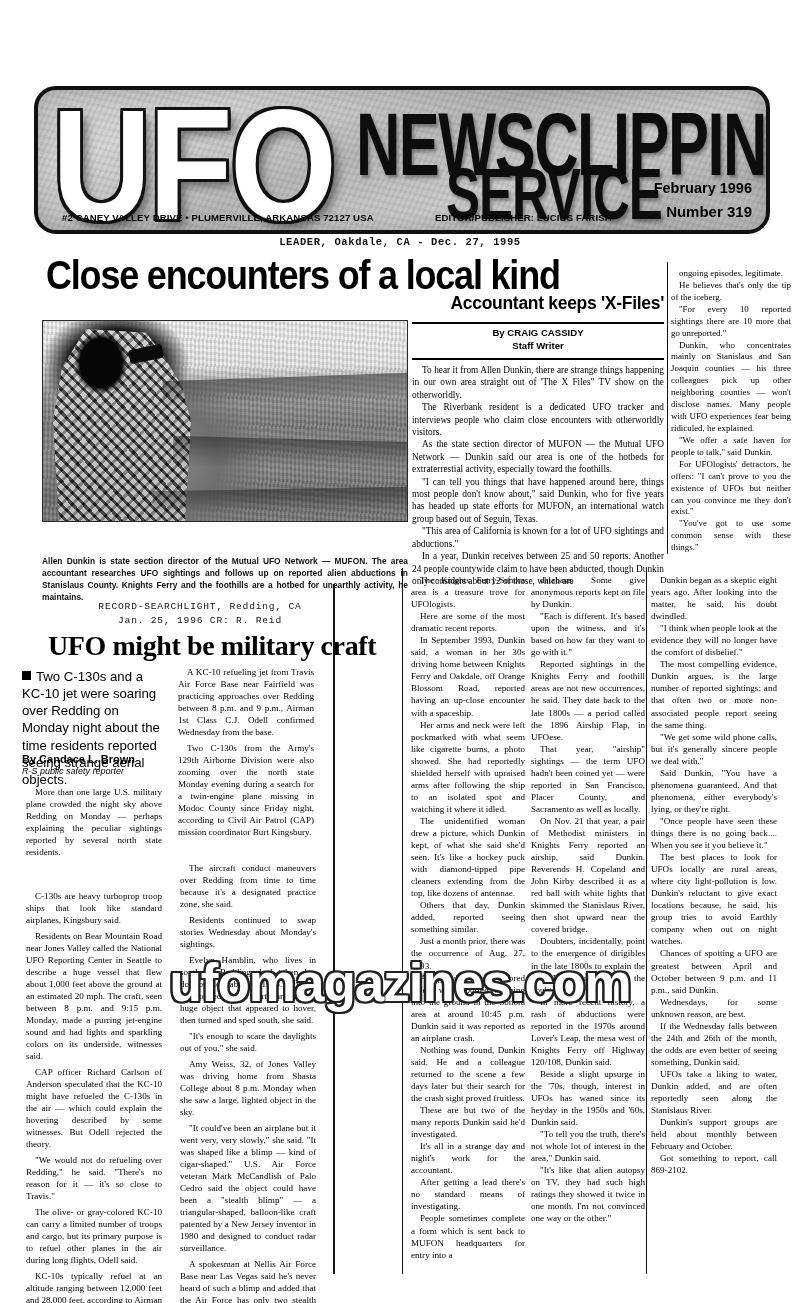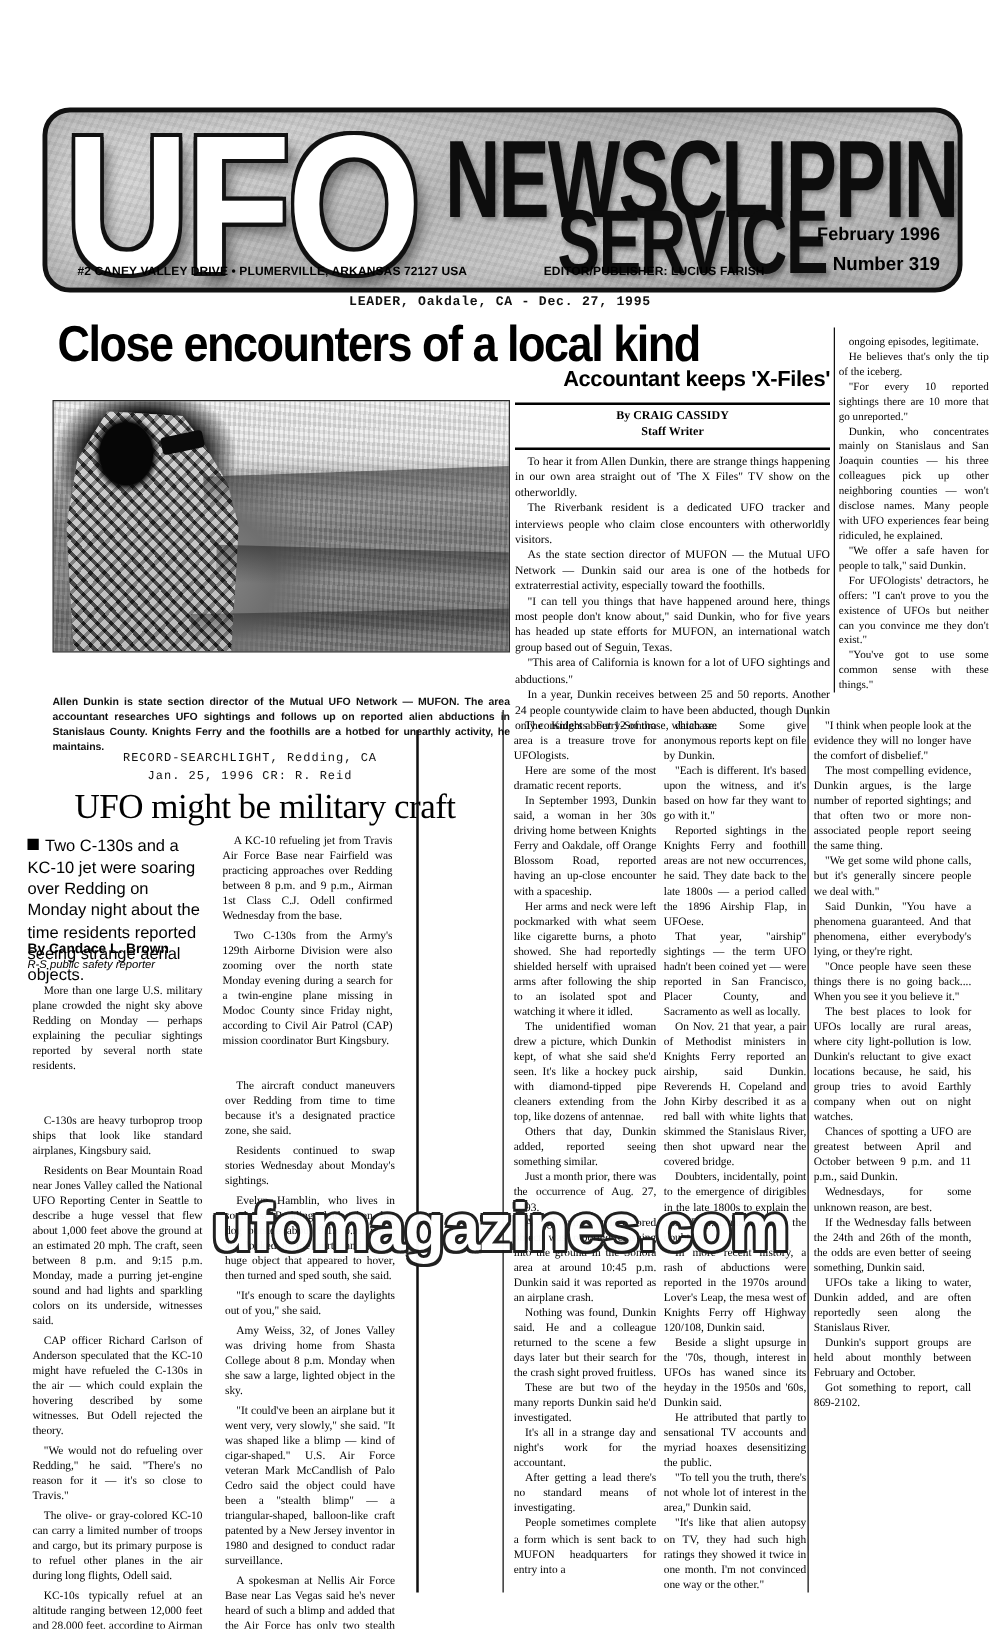--- a/index.html
+++ b/index.html
@@ -152,21 +152,21 @@
     position:absolute;left:412px;top:293px;width:252px;
     text-align:right;
     font-family:"Liberation Sans", sans-serif;
     font-weight:700;font-size:17.5px;letter-spacing:-.3px;color:#000;
   }
   .byline-rule{
     position:absolute;left:412px;top:322px;width:252px;height:2px;background:#000;
   }
   .byline-1{
     position:absolute;left:412px;top:327px;width:252px;text-align:center;
-    font-family:Liberation Serif, serif;
+    font-family:Liberation Sans, sans-serif;
     font-weight:700;font-size:9.6px;line-height:1.35;color:#000;
   }
   .byline-rule2{
     position:absolute;left:412px;top:358px;width:252px;height:1.5px;background:#000;
   }
 
   .col-a1-wide{
     position:absolute;left:412px;top:364px;width:252px;
     font-size:9.3px;line-height:1.335;text-align:justify;
     text-indent:10px;
@@ -188,21 +188,21 @@
     font-size:9.6px;letter-spacing:.8px;color:#111;
   }
   .src-line-2b{
     position:absolute;left:20px;top:615px;width:360px;text-align:center;
     font-family:"Liberation Mono", monospace;
     font-size:9.6px;letter-spacing:.8px;color:#111;
   }
   .headline-2{
     position:absolute;left:22px;top:630px;width:380px;
     font-family:"Liberation Serif", serif;
-    font-weight:400;font-size:28px;letter-spacing:-.4px;color:#000;
+    font-weight:700;font-size:28px;letter-spacing:-.4px;color:#000;
     text-align:center;
   }
   .deck-2{
     position:absolute;left:22px;top:668px;width:142px;
     font-family:"Liberation Sans", sans-serif;
     font-size:13.2px;line-height:1.3;color:#000;
   }
   .deck-2 .sq{
     display:inline-block;width:9px;height:9px;background:#000;margin-right:5px;
     vertical-align:1px;
@@ -364,25 +364,25 @@
     </div>
   <div class="lc lc2" id="lc2">
       <p>database. Some give anonymous reports kept on file by Dunkin.</p>
       <p>"Each is different. It's based upon the witness, and it's based on how far they want to go with it."</p>
       <p>Reported sightings in the Knights Ferry and foothill areas are not new occurrences, he said. They date back to the late 1800s — a period called the 1896 Airship Flap, in UFOese.</p>
       <p>That year, "airship" sightings — the term UFO hadn't been coined yet — were reported in San Francisco, Placer County, and Sacramento as well as locally.</p>
       <p>On Nov. 21 that year, a pair of Methodist ministers in Knights Ferry reported an airship, said Dunkin. Reverends H. Copeland and John Kirby described it as a red ball with white lights that skimmed the Stanislaus River, then shot upward near the covered bridge.</p>
       <p>Doubters, incidentally, point to the emergence of dirigibles in the late 1800s to explain the 1896 Flap. Dunkin doubts the doubters.</p>
       <p>In more recent history, a rash of abductions were reported in the 1970s around Lover's Leap, the mesa west of Knights Ferry off Highway 120/108, Dunkin said.</p>
       <p>Beside a slight upsurge in the '70s, though, interest in UFOs has waned since its heyday in the 1950s and '60s, Dunkin said.</p>
-      <p>He attributed that partly to sensational TV accounts and myriad hoaxes desensitizing the public.</p>
       <p>"To tell you the truth, there's not whole lot of interest in the area," Dunkin said.</p>
       <p>"It's like that alien autopsy on TV, they had such high ratings they showed it twice in one month. I'm not convinced one way or the other."</p>
     </div>
   <div class="lc lc3" id="lc3">
+      <p>Dunkin began as a skeptic eight years ago. After looking into the matter, he said, his doubt dwindled.</p>
       <p>"I think when people look at the evidence they will no longer have the comfort of disbelief."</p>
       <p>The most compelling evidence, Dunkin argues, is the large number of reported sightings; and that often two or more non-associated people report seeing the same thing.</p>
       <p>"We get some wild phone calls, but it's generally sincere people we deal with."</p>
       <p>Said Dunkin, "You have a phenomena guaranteed. And that phenomena, either everybody's lying, or they're right.</p>
       <p>"Once people have seen these things there is no going back.... When you see it you believe it."</p>
       <p>The best places to look for UFOs locally are rural areas, where city light-pollution is low. Dunkin's reluctant to give exact locations because, he said, his group tries to avoid Earthly company when out on night watches.</p>
       <p>Chances of spotting a UFO are greatest between April and October between 9 p.m. and 11 p.m., said Dunkin.</p>
       <p>Wednesdays, for some unknown reason, are best.</p>
       <p>If the Wednesday falls between the 24th and 26th of the month, the odds are even better of seeing something, Dunkin said.</p>
       <p>UFOs take a liking to water, Dunkin added, and are often reportedly seen along the Stanislaus River.</p>

